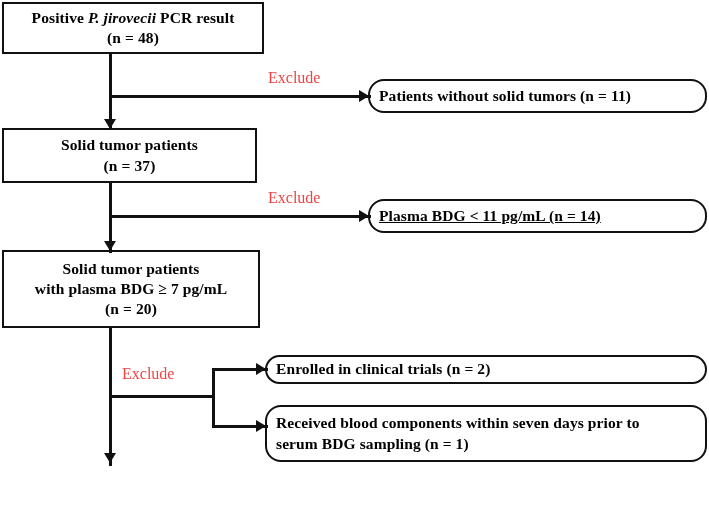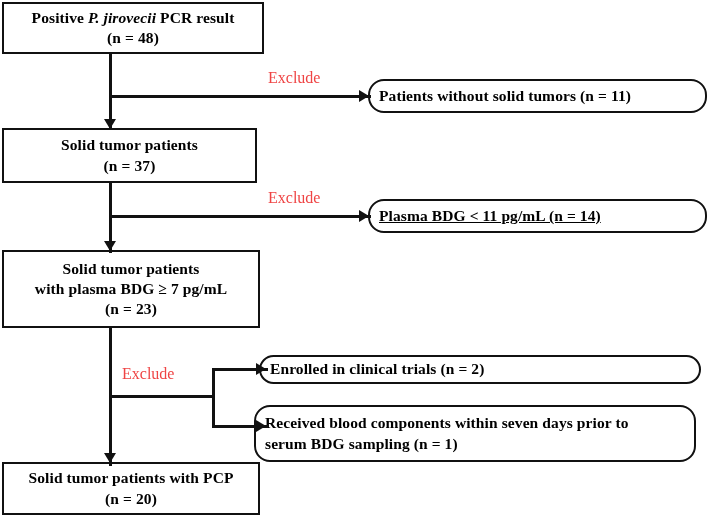--- a/index.html
+++ b/index.html
@@ -49,22 +49,22 @@
 
   
   #box-positive-pcr   { left: 2px;  top: 2px;   width: 262px; height: 52px;  }
   #box-solid-tumor    { left: 2px;  top: 128px; width: 255px; height: 55px;  }
   #box-solid-bdg      { left: 2px;  top: 250px; width: 258px; height: 78px;  }
   #box-solid-pcp      { left: 2px;  top: 462px; width: 258px; height: 53px;  }
 
   
   #box-excl-no-tumor  { left: 368px; top: 79px;  width: 339px; height: 34px; }
   #box-excl-low-bdg   { left: 368px; top: 199px; width: 339px; height: 34px; text-decoration: underline; }
-  #box-excl-trials    { left: 259px; top: 355px; width: 442px; height: 29px; }
-  #box-excl-blood     { left: 254px; top: 405px; width: 442px; height: 57px; }
+  #box-excl-trials    { left: 265px; top: 355px; width: 442px; height: 29px; }
+  #box-excl-blood     { left: 265px; top: 405px; width: 442px; height: 57px; }
 
   
   .vline {
     position: absolute;
     width: 3px;
     background: #111111;
   }
   .hline {
     position: absolute;
     height: 3px;
@@ -142,27 +142,23 @@
   </div>
 
   <div class="box" id="box-solid-tumor">
     <span class="line">Solid tumor patients</span>
     <span class="line">(n = 37)</span>
   </div>
 
   <div class="box" id="box-solid-bdg">
     <span class="line">Solid tumor patients</span>
     <span class="line">with plasma BDG ≥ 7 pg/mL</span>
-    <span class="line">(n = 23)</span>
+    <span class="line">(n = 20)</span>
   </div>
 
-  <div class="box" id="box-solid-pcp">
-    <span class="line">Solid tumor patients with PCP</span>
-    <span class="line">(n = 20)</span>
-  </div>
 
   <div class="box left-align" id="box-excl-no-tumor">
     <span class="line">Patients without solid tumors (n = 11)</span>
   </div>
 
   <div class="box left-align" id="box-excl-low-bdg">
     <span class="line">Plasma BDG &lt; 11 pg/mL (n = 14)</span>
   </div>
 
   <div class="box left-align" id="box-excl-trials">

